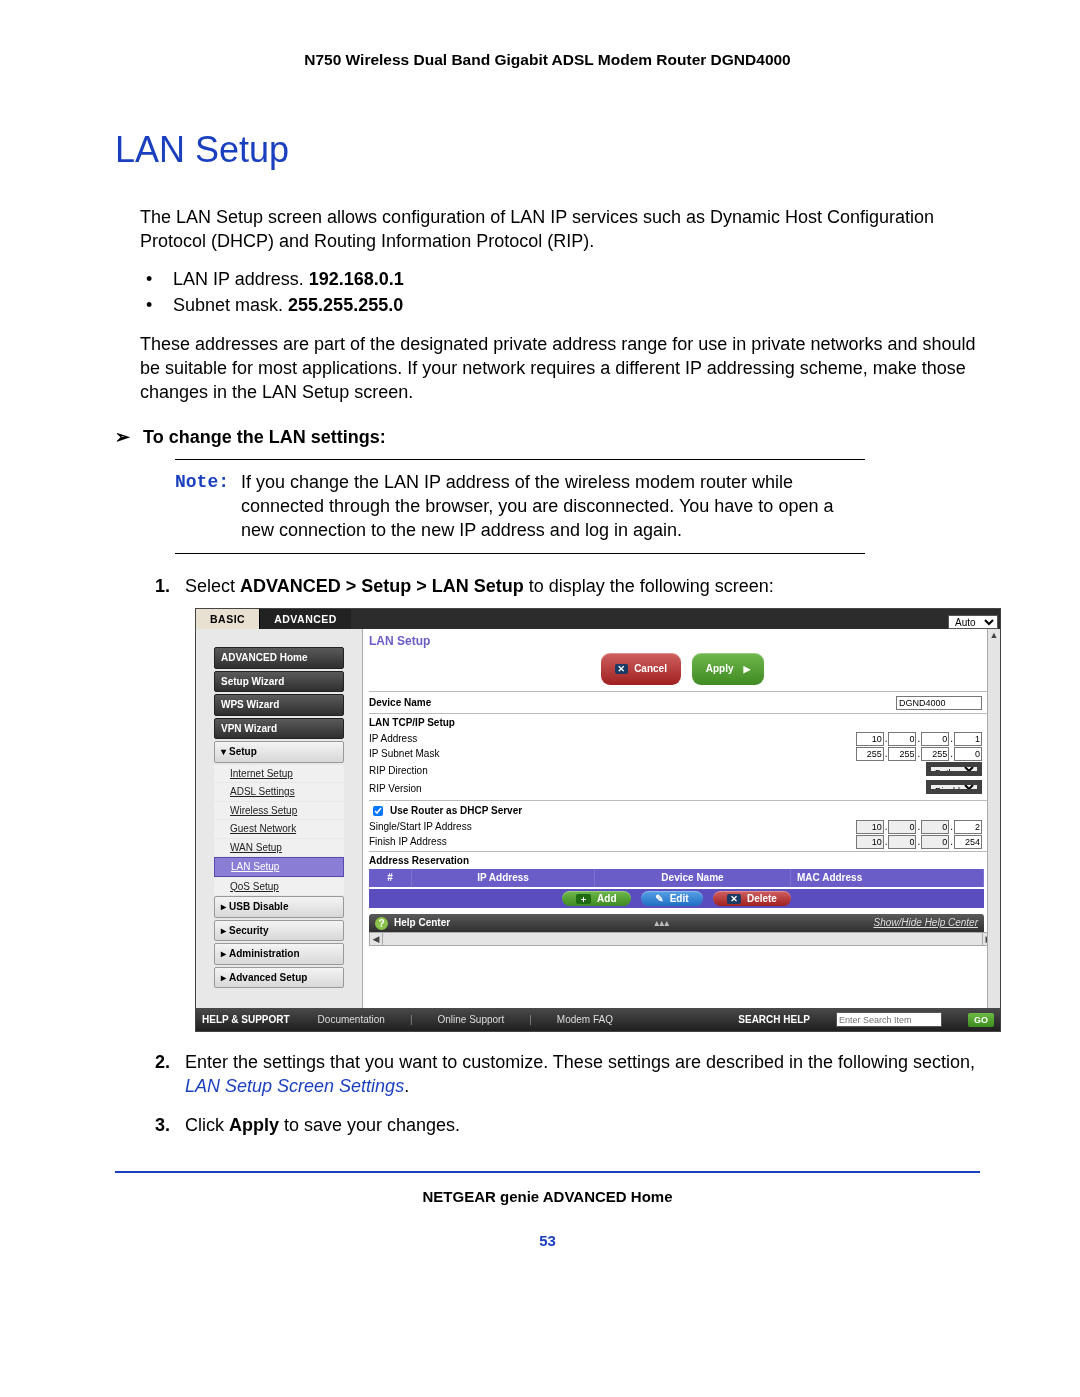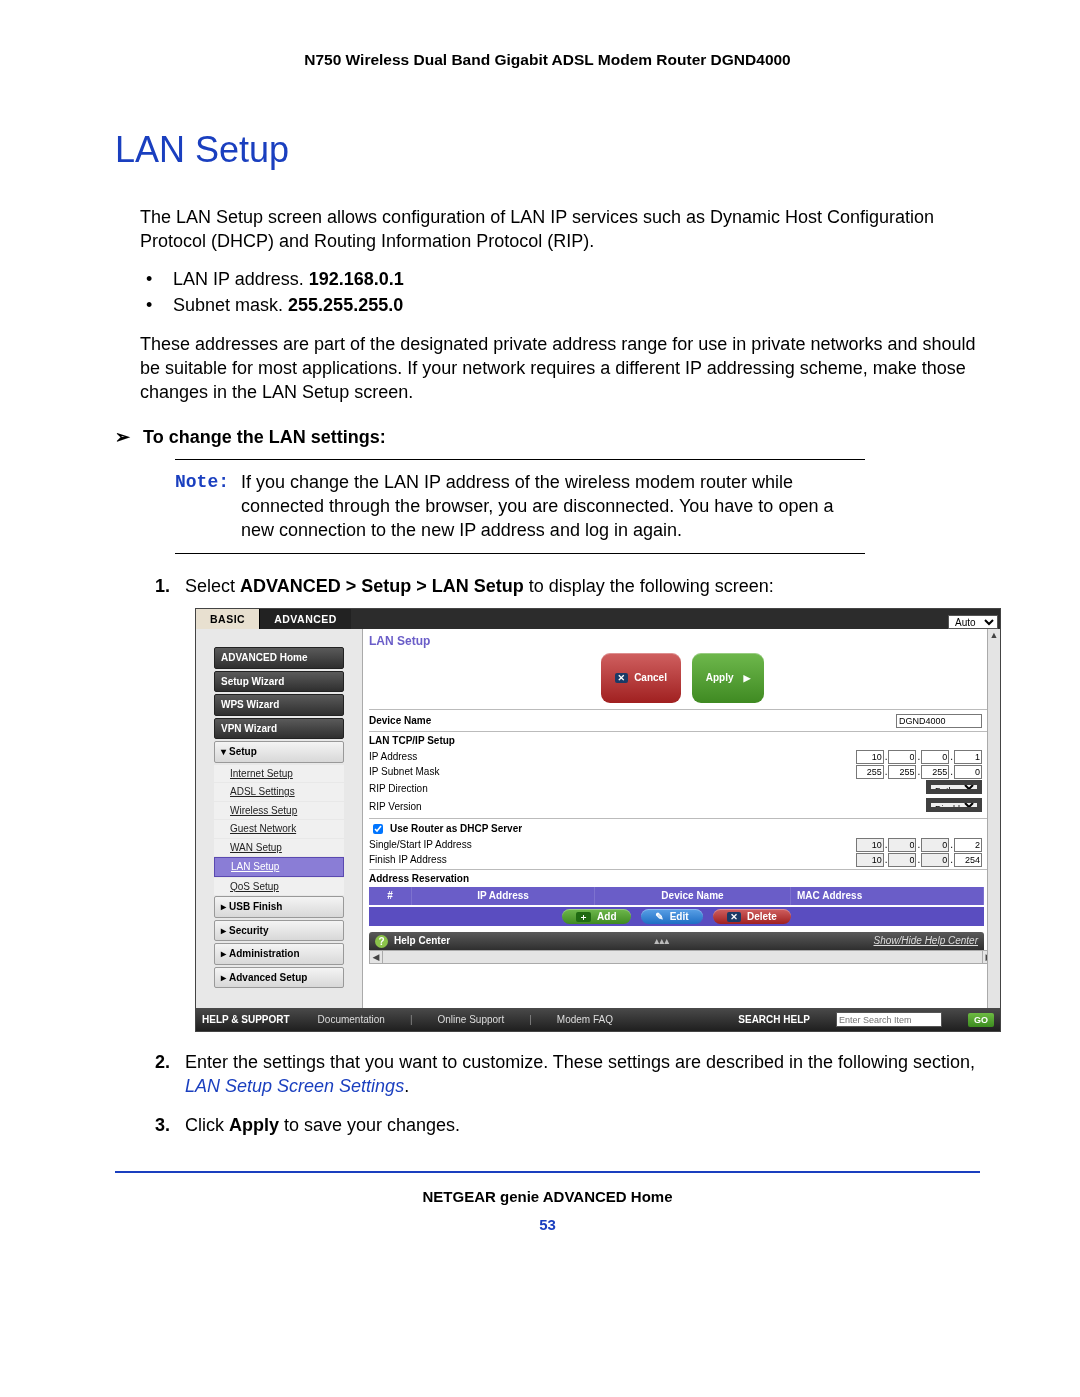--- a/index.html
+++ b/index.html
@@ -90,21 +90,21 @@
   .sb-sub { background:#f0f0f0; font-size:10px; padding:2px 4px 2px 16px; margin-bottom:1px; text-decoration:underline; color:#222;}
   .sb-sub.active { background:#8a7dd6; color:#fff; text-decoration:underline; border:1px solid #5a49b0;}
   
   .mp { flex:1; background:#fff; border-left:1px solid #aaa; position:relative; padding:2px 4px 0 6px;}
   .mp-scroll { position:absolute; right:0; top:0; bottom:0; width:12px; background:#e4e4e4; border-left:1px solid #aaa;}
   .mp-scroll .arrow { text-align:center; font-size:9px; color:#444; }
   .mp-title { color:#6a5dc8; font-weight:bold; font-size:12px; margin:2px 0 4px 0;}
   .mp-btns { text-align:center; margin-bottom:6px;}
   .pill {
     display:inline-block; color:#fff; font-size:10px; font-weight:bold;
-    padding:18px 14px; border-radius:9px; margin:0 4px;
+    padding:9px 14px; border-radius:9px; margin:0 4px;
     box-shadow: inset 0 1px 0 rgba(255,255,255,0.3);
   }
   .pill-cancel { background:linear-gradient(#d06060,#a02020); }
   .pill-apply { background:linear-gradient(#6eb84c,#3f8a22); }
   .pill-add { background:linear-gradient(#6eb84c,#3f8a22); padding:1px 14px;}
   .pill-edit { background:linear-gradient(#5aa0e6,#1f6fc4); padding:1px 14px;}
   .pill-del { background:linear-gradient(#d06060,#a02020); padding:1px 14px;}
   .pill .x { background:#1a3a66; border-radius:2px; padding:0 3px; margin-right:6px; font-size:9px;}
   .pill .plus { background:#1f6a12; border-radius:2px; padding:0 3px; margin-right:6px; font-size:9px;}
   .pill .pen { margin-right:6px; }
@@ -159,21 +159,21 @@
   .ui-footer .sh { margin-left:auto; font-weight:bold; color:#fff; margin-right:4px;}
   .ui-footer .sh-in { height:13px; width:100px; font-size:9px; border:1px solid #555; padding:0 2px;}
   .ui-footer .go { background:linear-gradient(#6dbb42,#3c8c1f); color:#fff; font-weight:bold; padding:1px 6px; margin-left:4px; border-radius:2px; font-size:9px;}
   
   .pg-footer {
     border-top: 2px solid #1a3fbf;
     margin-top: 34px;
     text-align:center;
   }
   .pg-footer .t { font-weight:bold; font-size:15px; margin-top:14px;}
-  .pg-footer .n { font-weight:bold; font-size:15px; color:#1a3fbf; margin-top:8px;}
+  .pg-footer .n { font-weight:bold; font-size:15px; color:#1a3fbf; margin-top:24px;}
 </style>
 </head>
 <body>
 
 <div class="page">
 
   <div class="header-title">N750 Wireless Dual Band Gigabit ADSL Modem Router DGND4000</div>
 
   <h1>LAN Setup</h1>
 
@@ -230,21 +230,21 @@
             <div class="sb-item">WPS Wizard</div>
             <div class="sb-item">VPN Wizard</div>
             <div class="sb-exp"><span class="sb-arrow">▾</span><span>Setup</span></div>
             <div class="sb-sub">Internet Setup</div>
             <div class="sb-sub">ADSL Settings</div>
             <div class="sb-sub">Wireless Setup</div>
             <div class="sb-sub">Guest Network</div>
             <div class="sb-sub">WAN Setup</div>
             <div class="sb-sub active">LAN Setup</div>
             <div class="sb-sub">QoS Setup</div>
-            <div class="sb-exp"><span class="sb-arrow">▸</span><span>USB Finish</span></div>
+            <div class="sb-exp"><span class="sb-arrow">▸</span><span>USB Disable</span></div>
             <div class="sb-exp"><span class="sb-arrow">▸</span><span>Security</span></div>
             <div class="sb-exp"><span class="sb-arrow">▸</span><span>Administration</span></div>
             <div class="sb-exp"><span class="sb-arrow">▸</span><span>Advanced Setup</span></div>
           </div>
 
           <div class="mp">
             <div class="mp-scroll">
               <div class="arrow">▲</div>
             </div>
 

